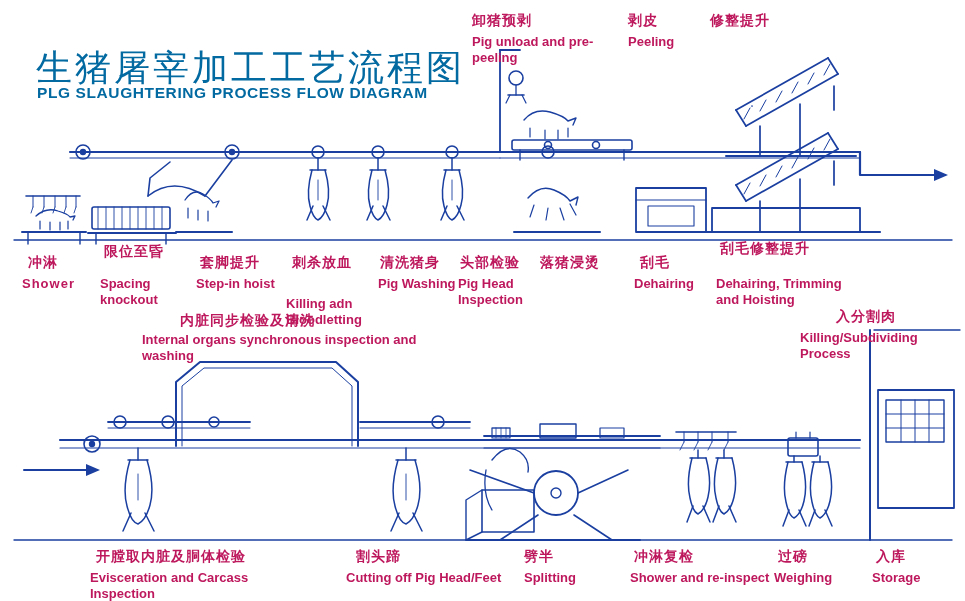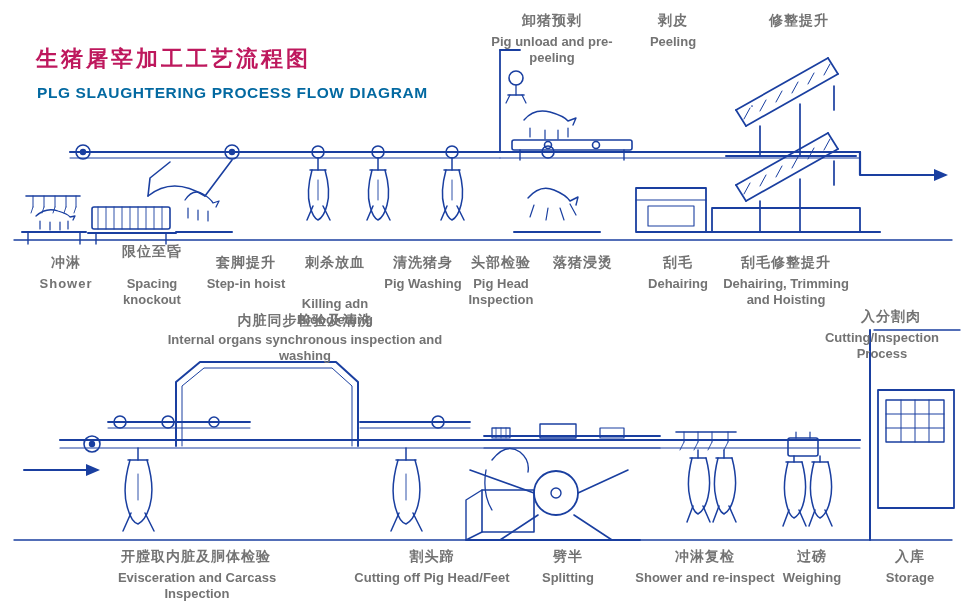--- a/index.html
+++ b/index.html
@@ -16,41 +16,40 @@
     font-family: "Liberation Sans", sans-serif;
   }
   #art {
     position: absolute;
     left: 0; top: 0;
     width: 965px;
     height: 601px;
   }
   .lbl {
     position: absolute;
-    text-align: center;
-    color: #737373;
+    color: #be185d;
     line-height: 1.25;
     white-space: pre-line;
   }
   .cn {
     font-size: 14px;
     font-weight: 700;
     letter-spacing: 1px;
   }
   .en {
     font-size: 13px;
     font-weight: 700;
   }
   .title-cn {
     position: absolute;
     left: 36px;
     top: 44px;
-    font-size: 22px;
-    font-weight: 700;
-    color: #be185d;
+    font-size: 36px;
+    font-weight: 400;
+    color: #0369a1;
     letter-spacing: 3px;
     font-family: "Liberation Sans", sans-serif;
   }
   .title-en {
     position: absolute;
     left: 37px;
     top: 84px;
     font-size: 15.5px;
     font-weight: 700;
     color: #0369a1;
@@ -294,29 +293,29 @@
 
   <div class="lbl cn" style="left:460px; top:254px; width:82px;">头部检验</div>
   <div class="lbl en" style="left:458px; top:276px; width:86px;">Pig  Head
 Inspection</div>
 
   <div class="lbl cn" style="left:540px; top:254px; width:86px;">落猪浸烫</div>
 
   <div class="lbl cn" style="left:640px; top:254px; width:76px;">刮毛</div>
   <div class="lbl en" style="left:634px; top:276px; width:88px;">Dehairing</div>
 
-  <div class="lbl cn" style="left:720px; top:254px; width:132px;">刮毛修整提升</div>
+  <div class="lbl cn" style="left:720px; top:240px; width:132px;">刮毛修整提升</div>
   <div class="lbl en" style="left:716px; top:276px; width:140px;">Dehairing, Trimming
 and Hoisting</div>
 
   <div class="lbl cn" style="left:180px; top:312px; width:250px;">内脏同步检验及清洗</div>
   <div class="lbl en" style="left:142px; top:332px; width:326px;">Internal organs synchronous inspection and washing</div>
 
   <div class="lbl cn" style="left:836px; top:308px; width:110px;">入分割肉</div>
-  <div class="lbl en" style="left:800px; top:330px; width:164px;">Cutting/Inspection Process</div>
+  <div class="lbl en" style="left:800px; top:330px; width:164px;">Killing/Subdividing Process</div>
 
   <div class="lbl cn" style="left:96px; top:548px; width:200px;">开膛取内脏及胴体检验</div>
   <div class="lbl en" style="left:90px; top:570px; width:214px;">Evisceration and Carcass Inspection</div>
 
   <div class="lbl cn" style="left:356px; top:548px; width:152px;">割头蹄</div>
   <div class="lbl en" style="left:346px; top:570px; width:172px;">Cutting off Pig Head/Feet</div>
 
   <div class="lbl cn" style="left:524px; top:548px; width:88px;">劈半</div>
   <div class="lbl en" style="left:524px; top:570px; width:88px;">Splitting</div>
 

